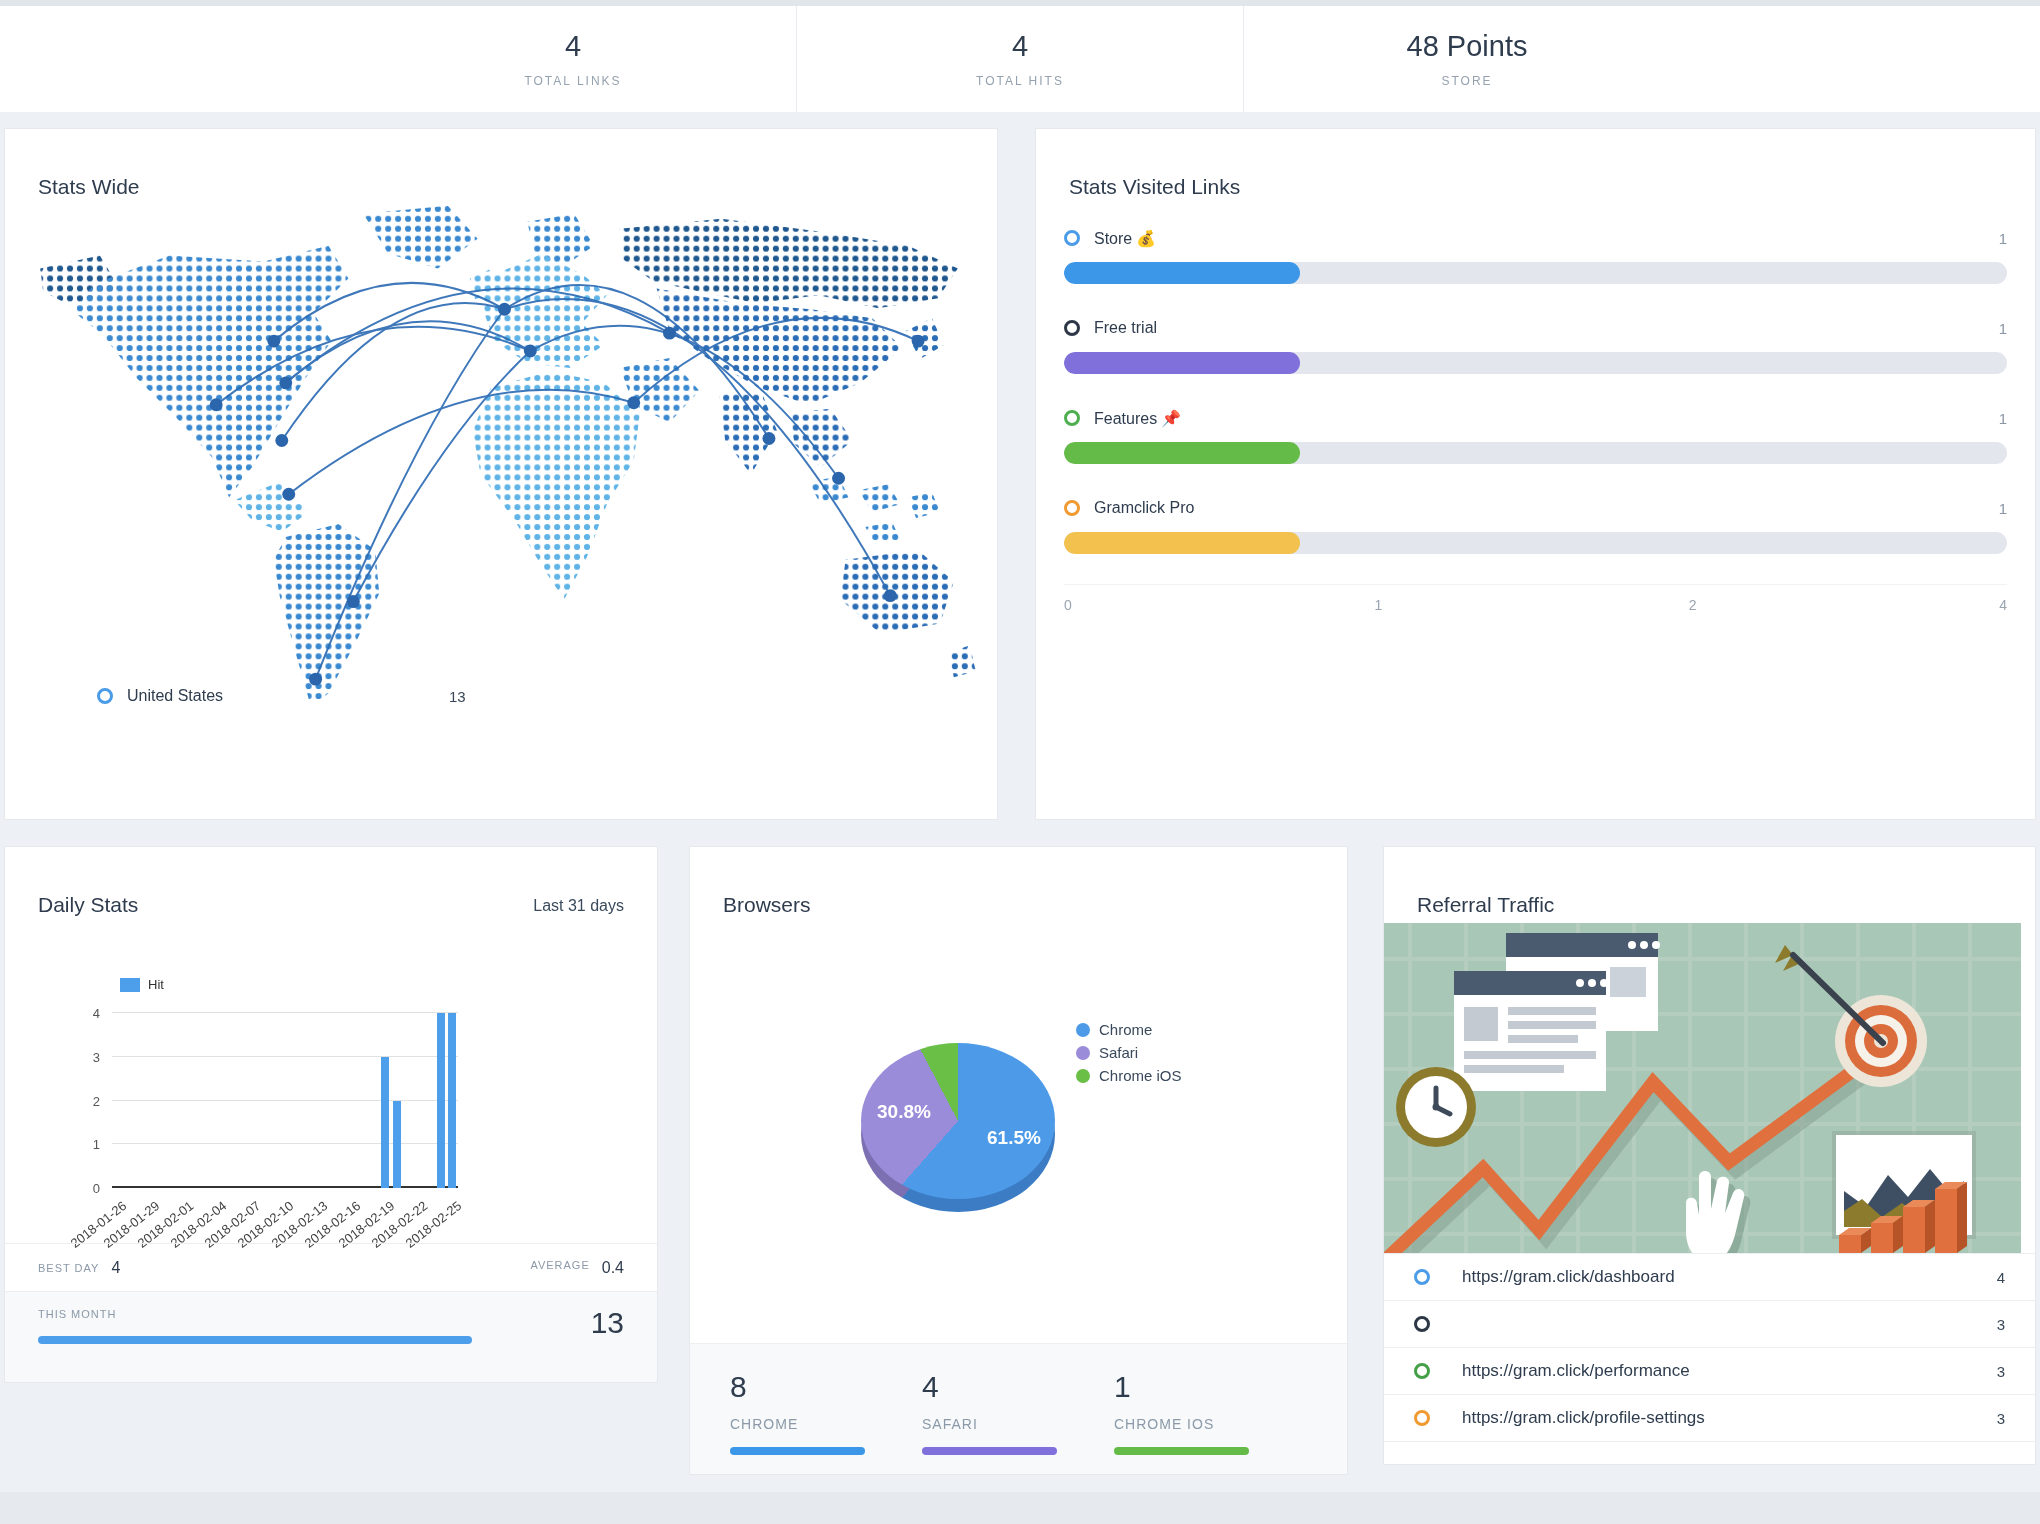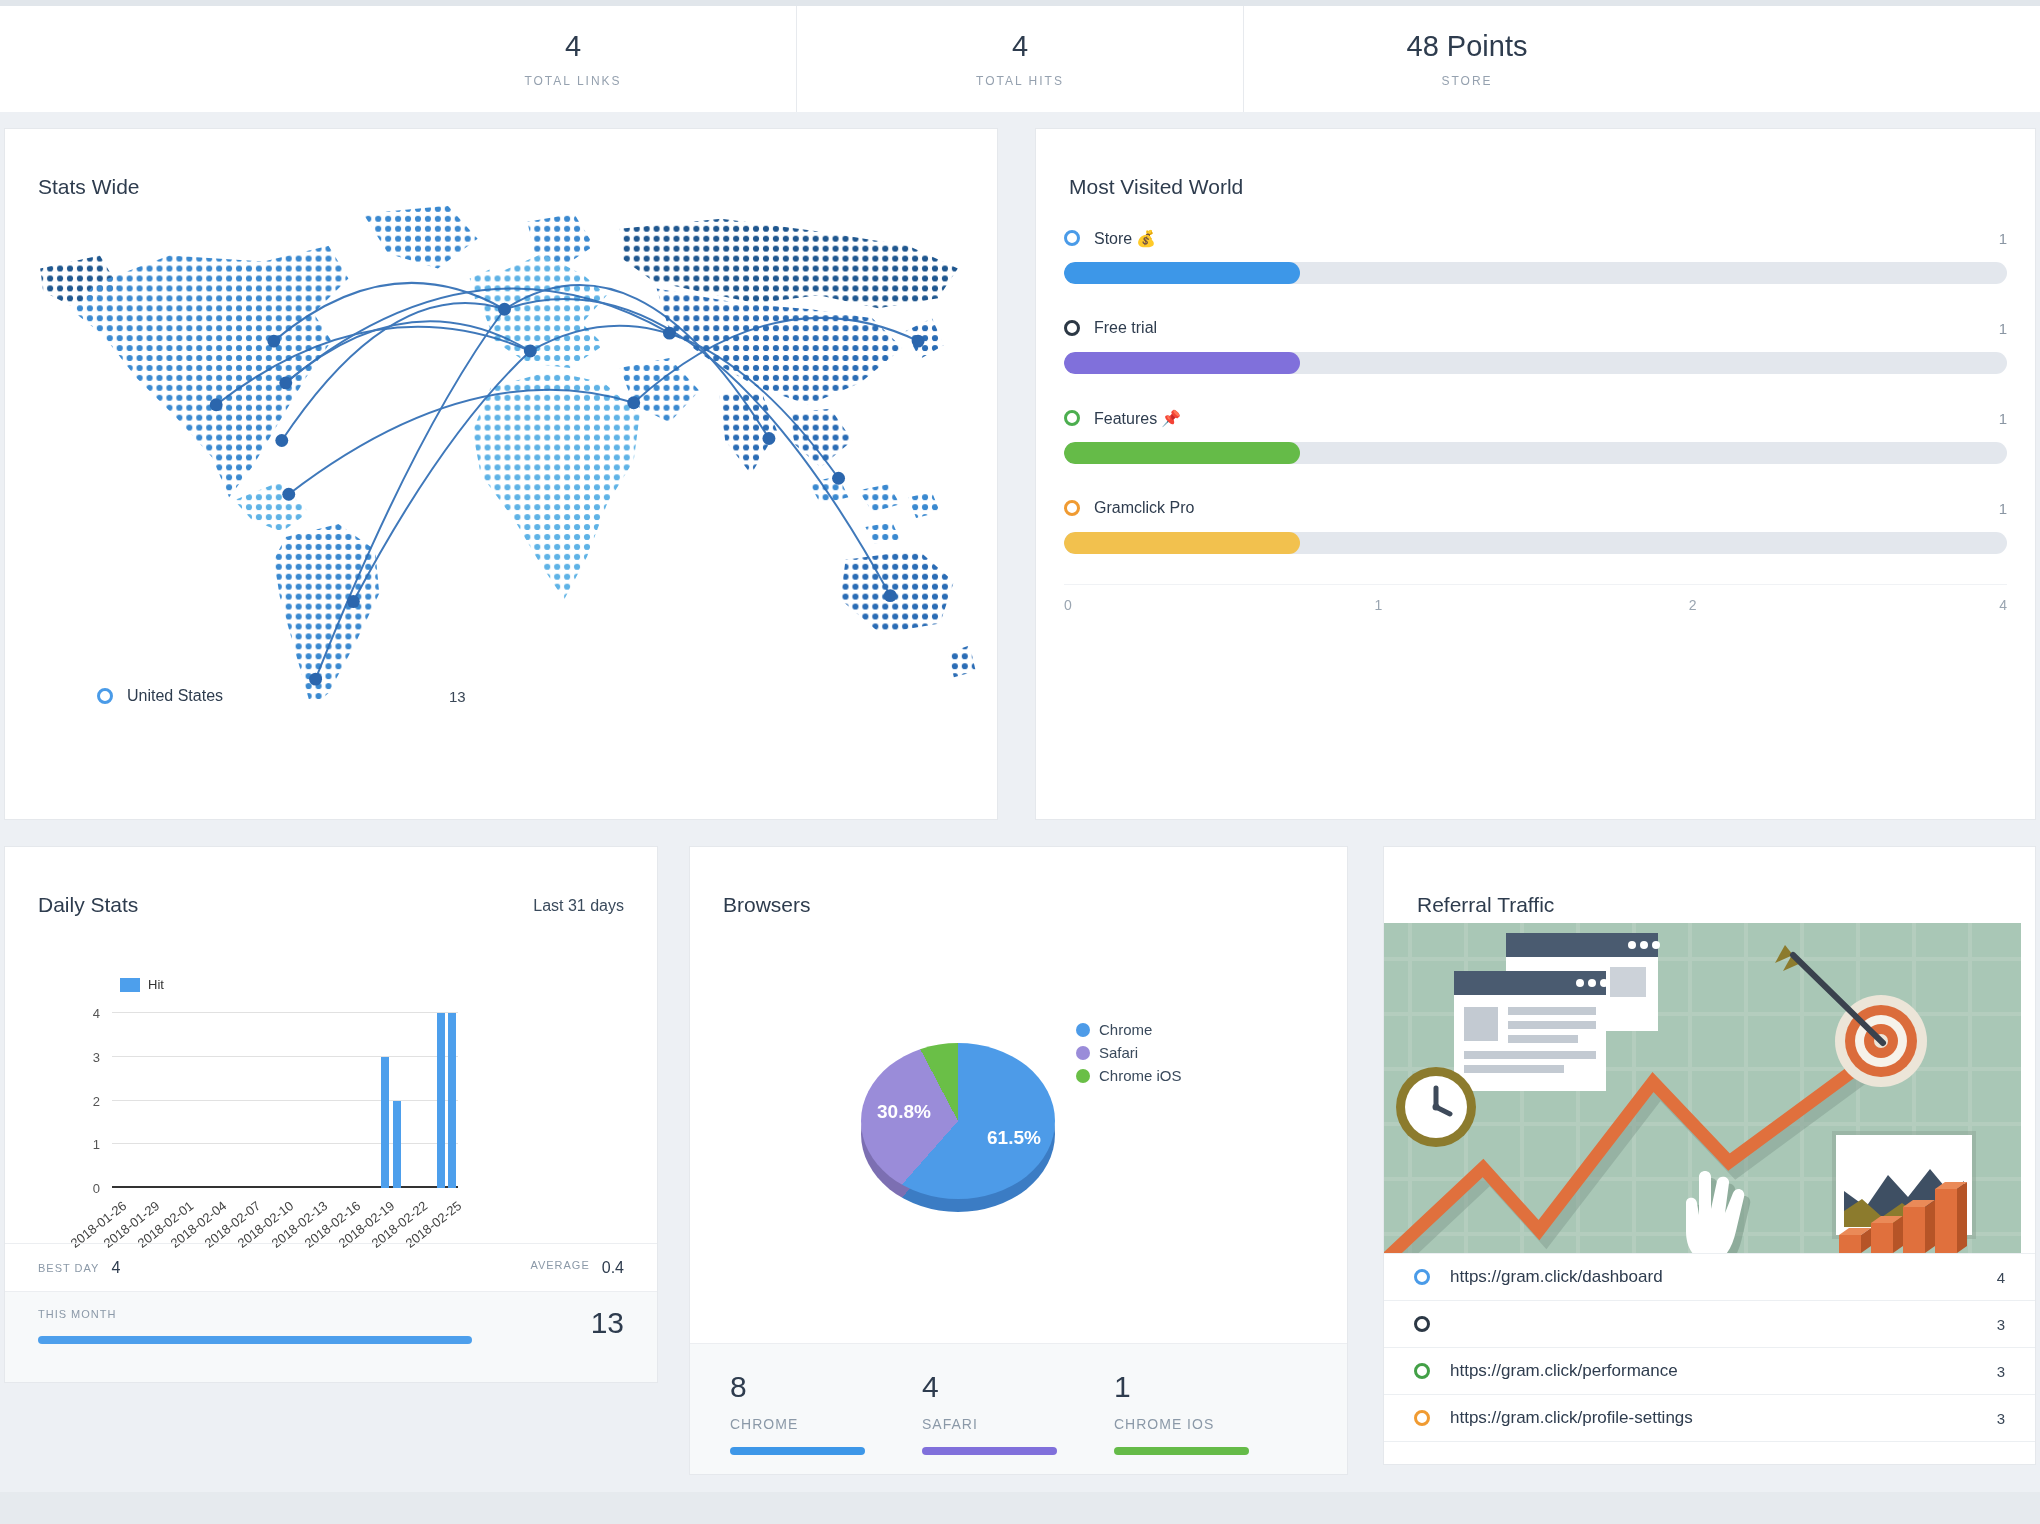--- a/index.html
+++ b/index.html
@@ -82,21 +82,21 @@
   .br-stats{position:absolute;left:0;right:0;top:496px;bottom:0;background:#f7f9fa;border-top:1px solid #eceef1;display:flex;padding:26px 40px;box-sizing:border-box;gap:57px;}
   .br-col{width:135px;}
   .br-num{font-size:30px;color:#2e3c4e;}
   .br-name{font-size:14px;color:#8b99a8;letter-spacing:1px;margin-top:12px;}
   .br-bar{margin-top:15px;width:135px;height:8px;border-radius:4px;}
 
   
   #ref-illustration{position:absolute;left:0;top:76px;}
   .ref-rows{position:absolute;left:0;right:0;top:406px;}
   .ref-row{height:46px;display:flex;align-items:center;padding:0 30px;border-top:1px solid #eceff2;}
-  .ref-url{margin-left:20px;font-size:17px;color:#2e3c4e;}
+  .ref-url{margin-left:32px;font-size:17px;color:#2e3c4e;}
   .ref-value{margin-left:auto;font-size:15px;color:#3a4757;}
   .ref-tail{height:28px;border-top:1px solid #eceff2;}
 </style>
 </head>
 <body>
 
 <div class="stage">
   <div class="topstrip"></div>
 
   <div class="header">
@@ -189,21 +189,21 @@
       </g>
     </svg>
     <div class="world-legend">
       <span class="ring" id="world-ring" style="border-color: rgb(74, 155, 232);"></span>
       <span class="world-legend-label">United States</span>
       <span class="world-legend-value">13</span>
     </div>
   </div>
 
   <div class="panel" id="panel-mv">
-    <div class="panel-title">Most Visited World</div>
+    <div class="panel-title">Stats Visited Links</div>
     <div class="mv-list">
       <div class="mv-row">
         <div class="mv-head">
           <span class="ring" style="border-color: rgb(74, 155, 232);"></span>
           <span class="mv-label">Store 💰</span>
           <span class="mv-value">1</span>
         </div>
         <div class="mv-bar-track">
             <div class="mv-bar-fill" style="width: 25%; background: rgb(61, 151, 232);"></div>
           </div>

